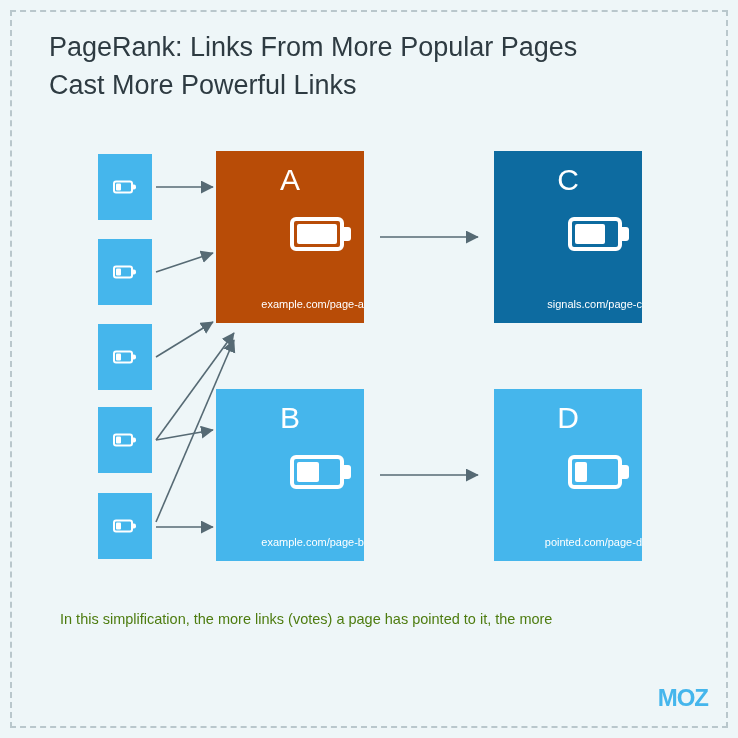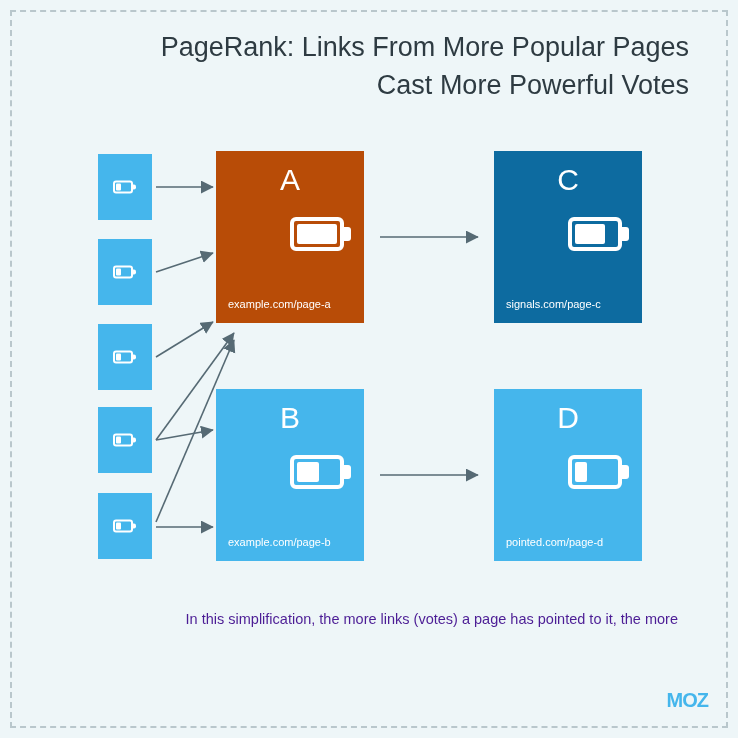--- a/index.html
+++ b/index.html
@@ -28,21 +28,21 @@
     height: 718px;
     border: 2px dashed #b9c7cc;
     box-sizing: border-box;
     pointer-events: none;
   }
   .title {
     position: absolute;
     left: 49px;
     top: 28px;
     width: 640px;
-    text-align: right;
+    text-align: left;
     font-size: 27px;
     line-height: 38px;
     color: #2e3b42;
     font-family: "Liberation Sans", sans-serif;
     font-weight: normal;
   }
   .title .line {
     display: block;
   }
   
@@ -115,43 +115,42 @@
     position: absolute;
     left: 50%;
     top: 66px;
     transform: translateX(-50%);
   }
   .page-box .url {
     position: absolute;
     bottom: 13px;
     left: 0;
     width: 100%;
-    text-align: left;
+    text-align: right;
     font-size: 11px;
     color: #ffffff;
     font-family: "Liberation Sans", sans-serif;
-    margin-left: 12px;
   }
   .caption {
     position: absolute;
     left: 60px;
     top: 608px;
     width: 618px;
-    text-align: right;
+    text-align: left;
     font-size: 14.5px;
     line-height: 23px;
-    color: #4c1d95;
+    color: #4d7c0f;
     font-family: "Liberation Sans", sans-serif;
   }
   .caption .line { display: block; }
   .logo {
     position: absolute;
     right: 30px;
     bottom: 26px;
-    font-size: 20px;
+    font-size: 24px;
     font-weight: bold;
     letter-spacing: -1px;
     color: #45b6ec;
     font-family: "Liberation Sans", sans-serif;
   }
   svg.arrows {
     position: absolute;
     left: 0;
     top: 0;
     width: 738px;
@@ -161,21 +160,21 @@
 </style>
 </head>
 <body>
 
 <div id="canvas">
 
   <div class="dashed-border"></div>
 
   <div class="title">
     <span class="line">PageRank: Links From More Popular Pages</span>
-    <span class="line">Cast More Powerful Votes</span>
+    <span class="line">Cast More Powerful Links</span>
   </div>
 
   <svg class="arrows" viewBox="0 0 738 738">
     <defs>
       <marker id="ah" markerWidth="9" markerHeight="9" refX="7.5" refY="4" orient="auto" markerUnits="strokeWidth">
         <path d="M0,0 L8,4 L0,8 z" fill="#566a74"></path>
       </marker>
     </defs>
 
     <line x1="156" y1="187" x2="213" y2="187" stroke="#566a74" stroke-width="1.6" marker-end="url(#ah)"></line>

